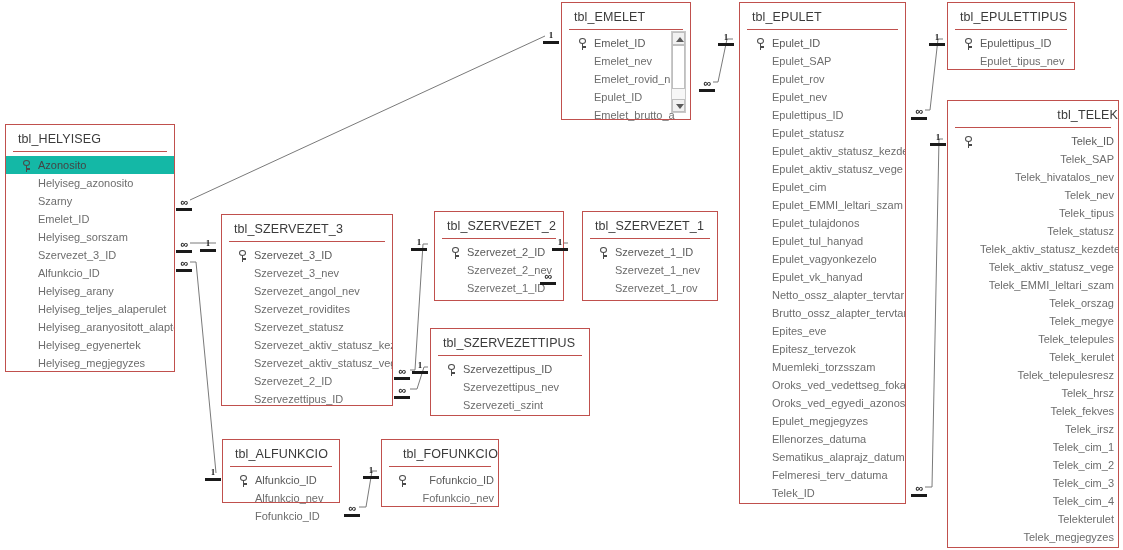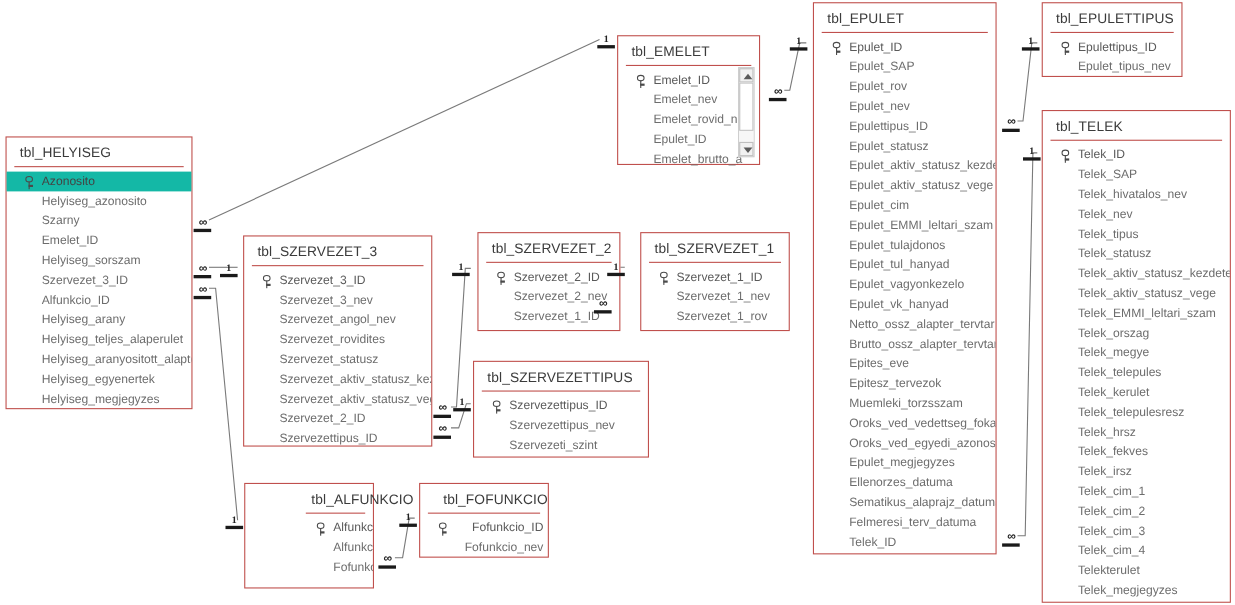--- a/index.html
+++ b/index.html
@@ -136,21 +136,21 @@
           <div class="field"><span>Helyiseg_sorszam</span></div>
           <div class="field"><span>Szervezet_3_ID</span></div>
           <div class="field"><span>Alfunkcio_ID</span></div>
           <div class="field"><span>Helyiseg_arany</span></div>
           <div class="field"><span>Helyiseg_teljes_alaperulet</span></div>
           <div class="field"><span>Helyiseg_aranyositott_alapte</span></div>
           <div class="field"><span>Helyiseg_egyenertek</span></div>
           <div class="field"><span>Helyiseg_megjegyzes</span></div>
         </div>
       </div>
-      <div class="table-box" style="left: 561px; top: 2px; width: 130px; height: 118px; margin-top: 30px;">
+      <div class="table-box" style="left: 561px; top: 2px; width: 130px; height: 118px;">
         <div class="tbl-title">tbl_EMELET</div>
         <div class="tbl-sep"></div>
         <div class="fields">
           <div class="field pk"><span class="keyicon">
               <i></i>
             </span><span>Emelet_ID</span></div>
           <div class="field"><span>Emelet_nev</span></div>
           <div class="field"><span>Emelet_rovid_ne</span></div>
           <div class="field"><span>Epulet_ID</span></div>
           <div class="field"><span>Emelet_brutto_a</span></div>
@@ -203,21 +203,21 @@
       <div class="table-box" style="left: 947px; top: 2px; width: 128px; height: 68px;">
         <div class="tbl-title">tbl_EPULETTIPUS</div>
         <div class="tbl-sep"></div>
         <div class="fields">
           <div class="field pk"><span class="keyicon">
               <i></i>
             </span><span>Epulettipus_ID</span></div>
           <div class="field"><span>Epulet_tipus_nev</span></div>
         </div>
       </div>
-      <div class="table-box" style="left: 947px; top: 100px; width: 172px; height: 448px;">
+      <div class="table-box" style="left: 947px; top: 100px; width: 172px; height: 448px; text-align: right;">
         <div class="tbl-title">tbl_TELEK</div>
         <div class="tbl-sep"></div>
         <div class="fields">
           <div class="field pk"><span class="keyicon">
               <i></i>
             </span><span>Telek_ID</span></div>
           <div class="field"><span>Telek_SAP</span></div>
           <div class="field"><span>Telek_hivatalos_nev</span></div>
           <div class="field"><span>Telek_nev</span></div>
           <div class="field"><span>Telek_tipus</span></div>
@@ -284,21 +284,21 @@
         <div class="tbl-title">tbl_SZERVEZETTIPUS</div>
         <div class="tbl-sep"></div>
         <div class="fields">
           <div class="field pk"><span class="keyicon">
               <i></i>
             </span><span>Szervezettipus_ID</span></div>
           <div class="field"><span>Szervezettipus_nev</span></div>
           <div class="field"><span>Szervezeti_szint</span></div>
         </div>
       </div>
-      <div class="table-box" style="left: 222px; top: 439px; width: 118px; height: 96px; padding-left: 48px;">
+      <div class="table-box" style="left: 222px; top: 439px; width: 118px; height: 64px;">
         <div class="tbl-title">tbl_ALFUNKCIO</div>
         <div class="tbl-sep"></div>
         <div class="fields">
           <div class="field pk"><span class="keyicon">
               <i></i>
             </span><span>Alfunkcio_ID</span></div>
           <div class="field"><span>Alfunkcio_nev</span></div>
           <div class="field"><span>Fofunkcio_ID</span></div>
         </div>
       </div>

